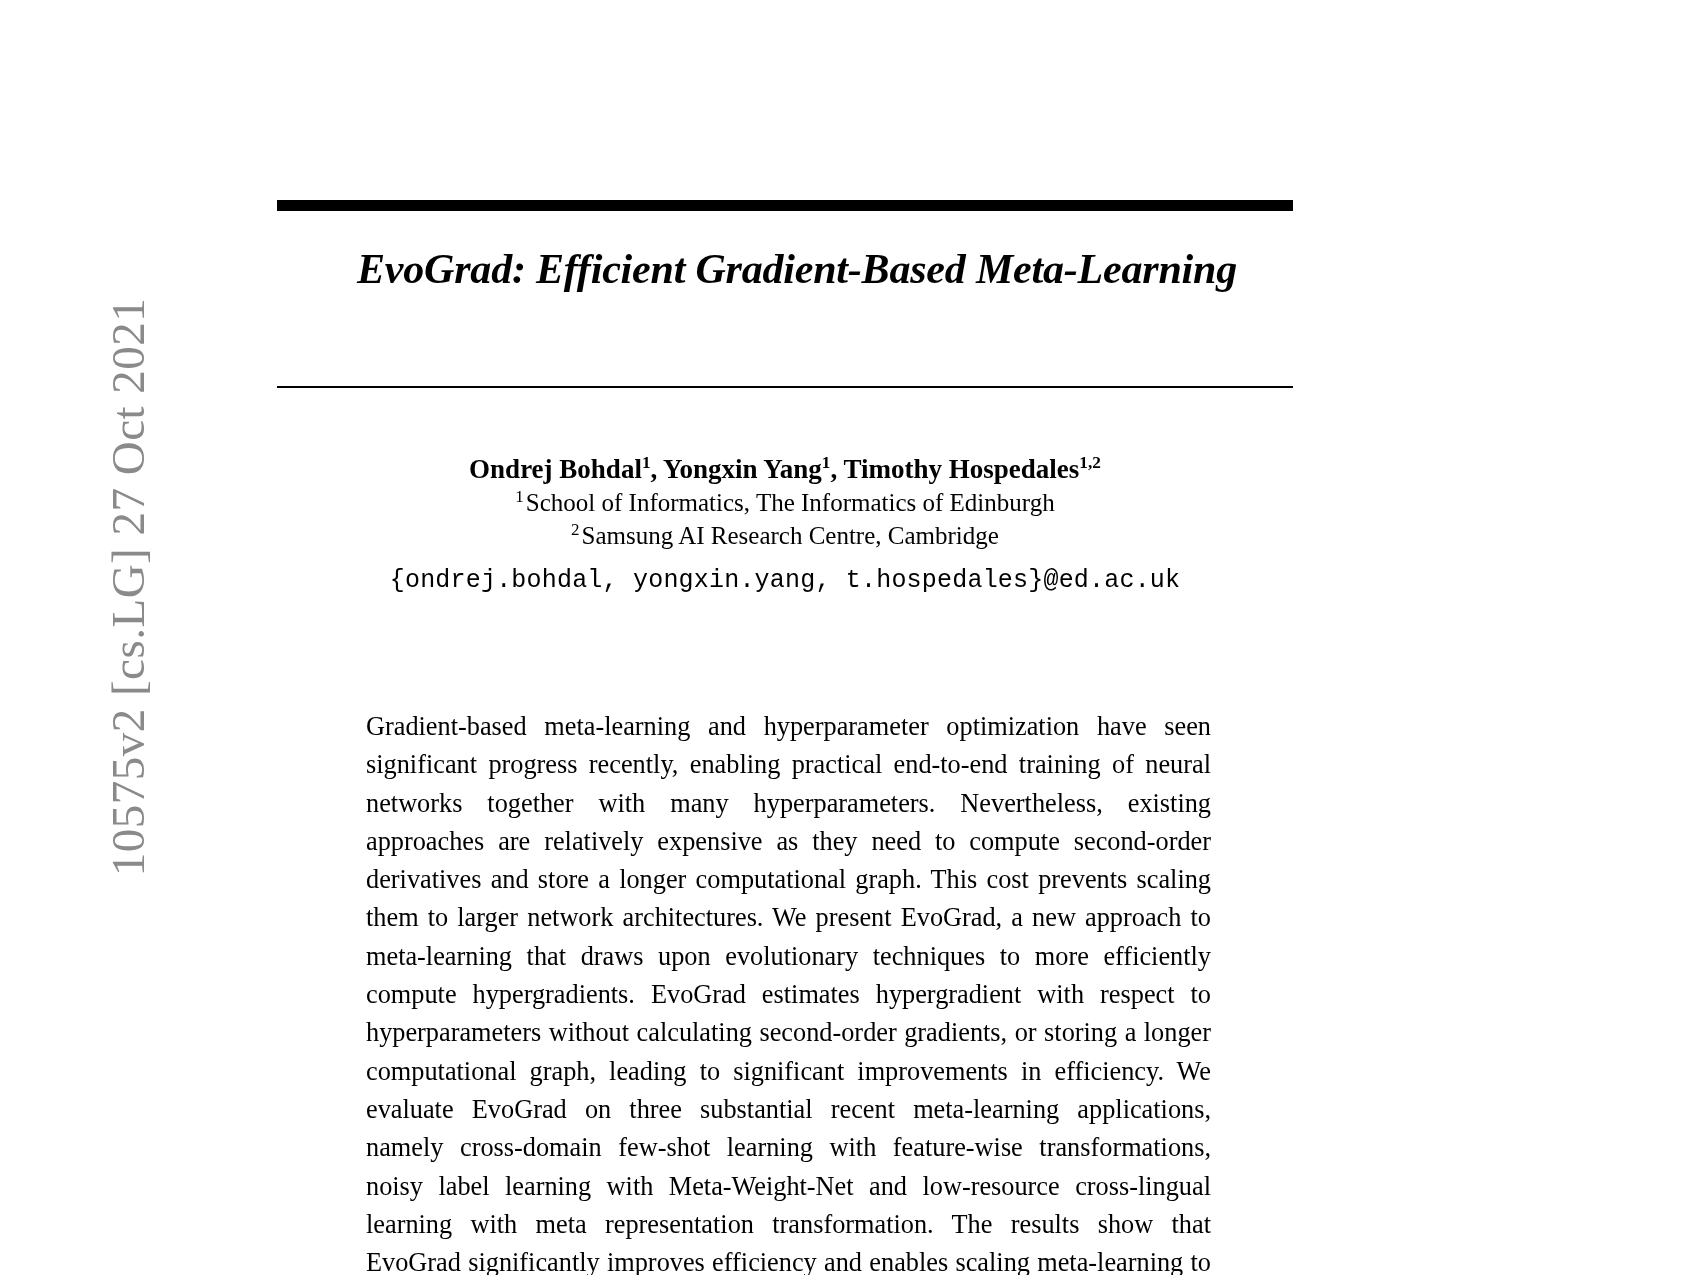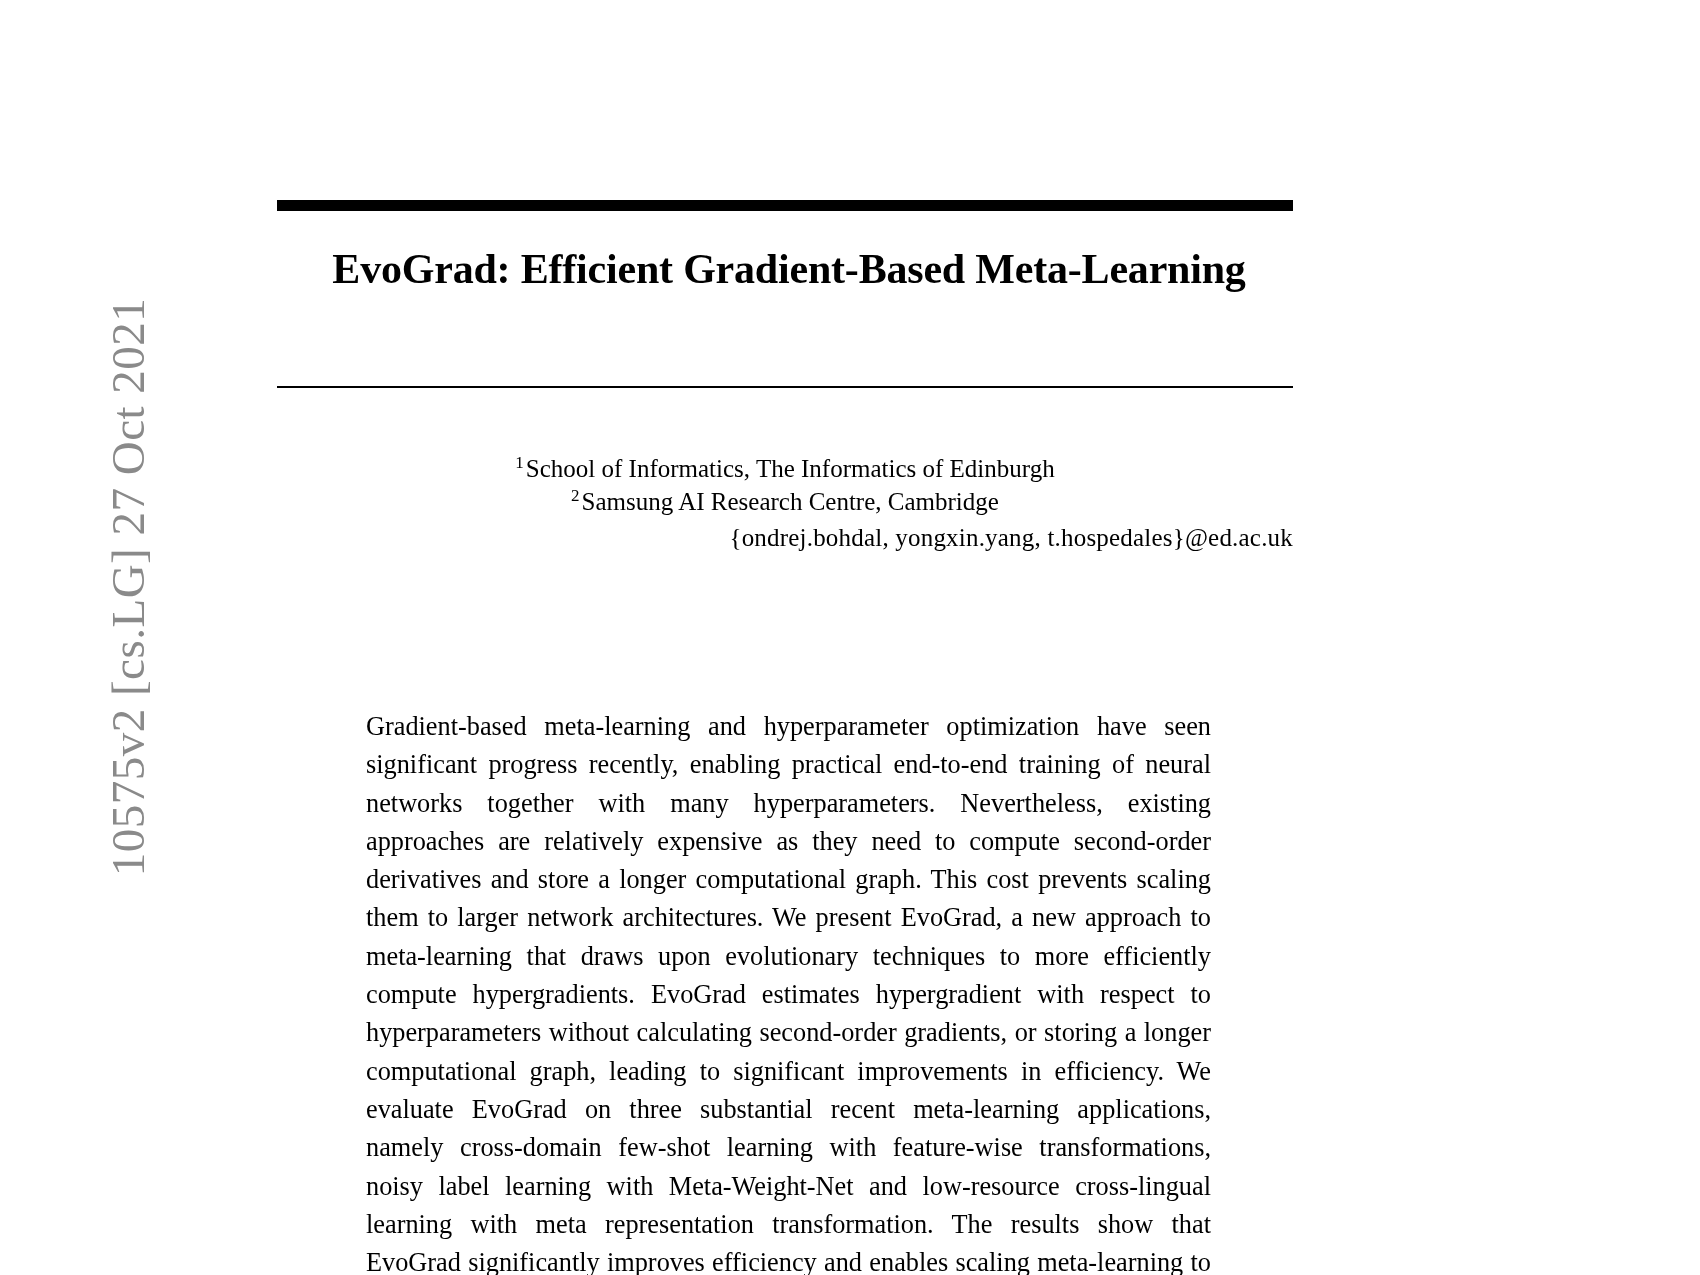--- a/index.html
+++ b/index.html
@@ -53,24 +53,25 @@
     position: absolute;
     left: 0;
     top: 386px;
     width: 1016px;
     height: 2px;
     background: #000000;
   }
 
   .title-block {
     position: absolute;
-    left: 4px;
+    left: 12px;
     top: 243px;
     width: 1016px;
     text-align: center;
+    font-style: italic;
   }
   .title-line {
     font-size: 42px;
     font-weight: bold;
     line-height: 52px;
     letter-spacing: -0.2px;
   }
 
   
   .authors-block {
@@ -94,26 +95,25 @@
     vertical-align: super;
     line-height: 0;
   }
   .affil .marker {
     font-size: 17px;
     vertical-align: super;
     line-height: 0;
     margin-right: 2px;
   }
   .email {
-    font-family: Liberation Serif, serif;
+    font-family: Liberation Mono, monospace;
     font-size: 25px;
     line-height: 36px;
     letter-spacing: 0.2px;
-    margin-top: 2px;
-    text-align: right;
+    margin-top: 11px;
   }
 
   
   .abstract-heading {
     position: absolute;
     left: 0;
     top: 643px;
     width: 1016px;
     text-align: center;
     font-size: 29px;
@@ -140,20 +140,21 @@
 
   <div class="rule-thick"></div>
 
   <div class="title-block">
     <div class="title-line">EvoGrad: Efficient Gradient-Based Meta-Learning</div>
   </div>
 
   <div class="rule-thin"></div>
 
   <div class="authors-block">
+    <div class="author-names"><span>Ondrej Bohdal</span><sup>1</sup><span>, </span><span>Yongxin Yang</span><sup>1</sup><span>, </span><span>Timothy Hospedales</span><sup>1,2</sup></div>
 
     <div class="affil"><span class="marker">1</span><span>School of Informatics, The Informatics of Edinburgh</span></div>
 
     <div class="affil"><span class="marker">2</span><span>Samsung AI Research Centre, Cambridge</span></div>
 
     <div class="email">{ondrej.bohdal, yongxin.yang, t.hospedales}@ed.ac.uk</div>
   </div>
 
 
   <div class="abstract-body">Gradient-based meta-learning and hyperparameter optimization have seen significant progress recently, enabling practical end-to-end training of neural networks together with many hyperparameters. Nevertheless, existing approaches are relatively expensive as they need to compute second-order derivatives and store a longer computational graph. This cost prevents scaling them to larger network architectures. We present EvoGrad, a new approach to meta-learning that draws upon evolutionary techniques to more efficiently compute hypergradients. EvoGrad estimates hypergradient with respect to hyperparameters without calculating second-order gradients, or storing a longer computational graph, leading to significant improvements in efficiency. We evaluate EvoGrad on three substantial recent meta-learning applications, namely cross-domain few-shot learning with feature-wise transformations, noisy label learning with Meta-Weight-Net and low-resource cross-lingual learning with meta representation transformation. The results show that EvoGrad significantly improves efficiency and enables scaling meta-learning to bigger architectures such as from ResNet10 to ResNet34.</div>

